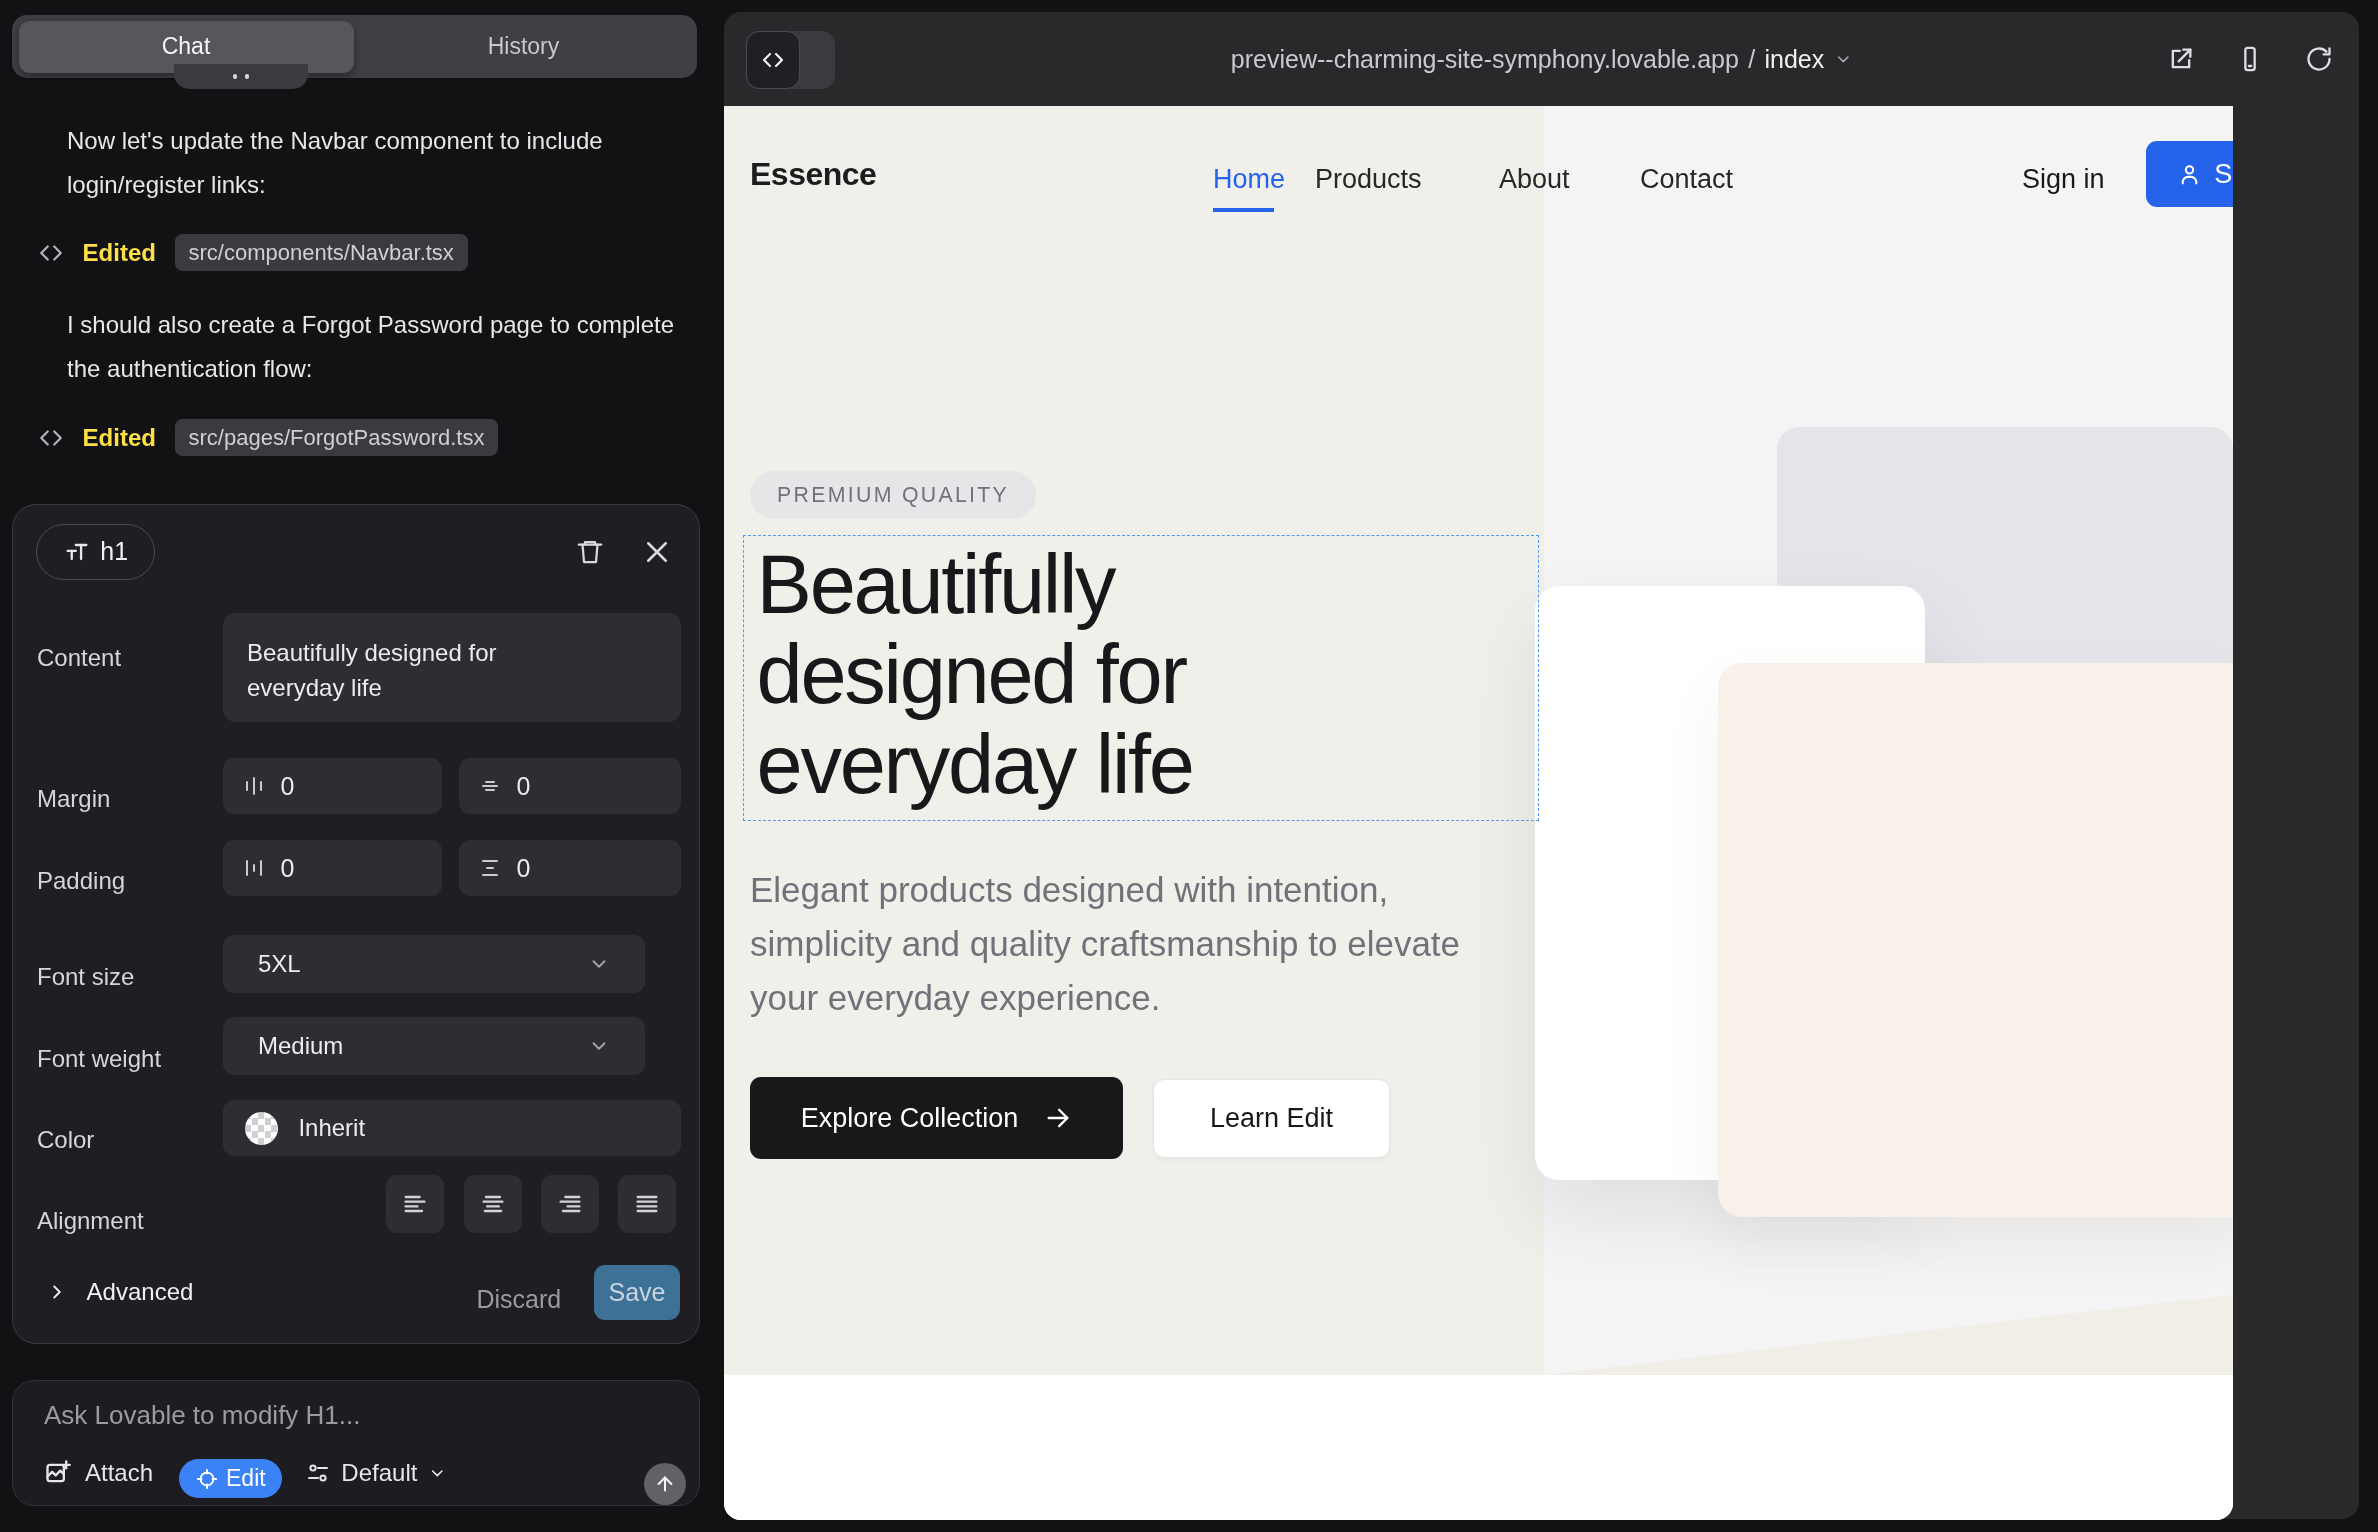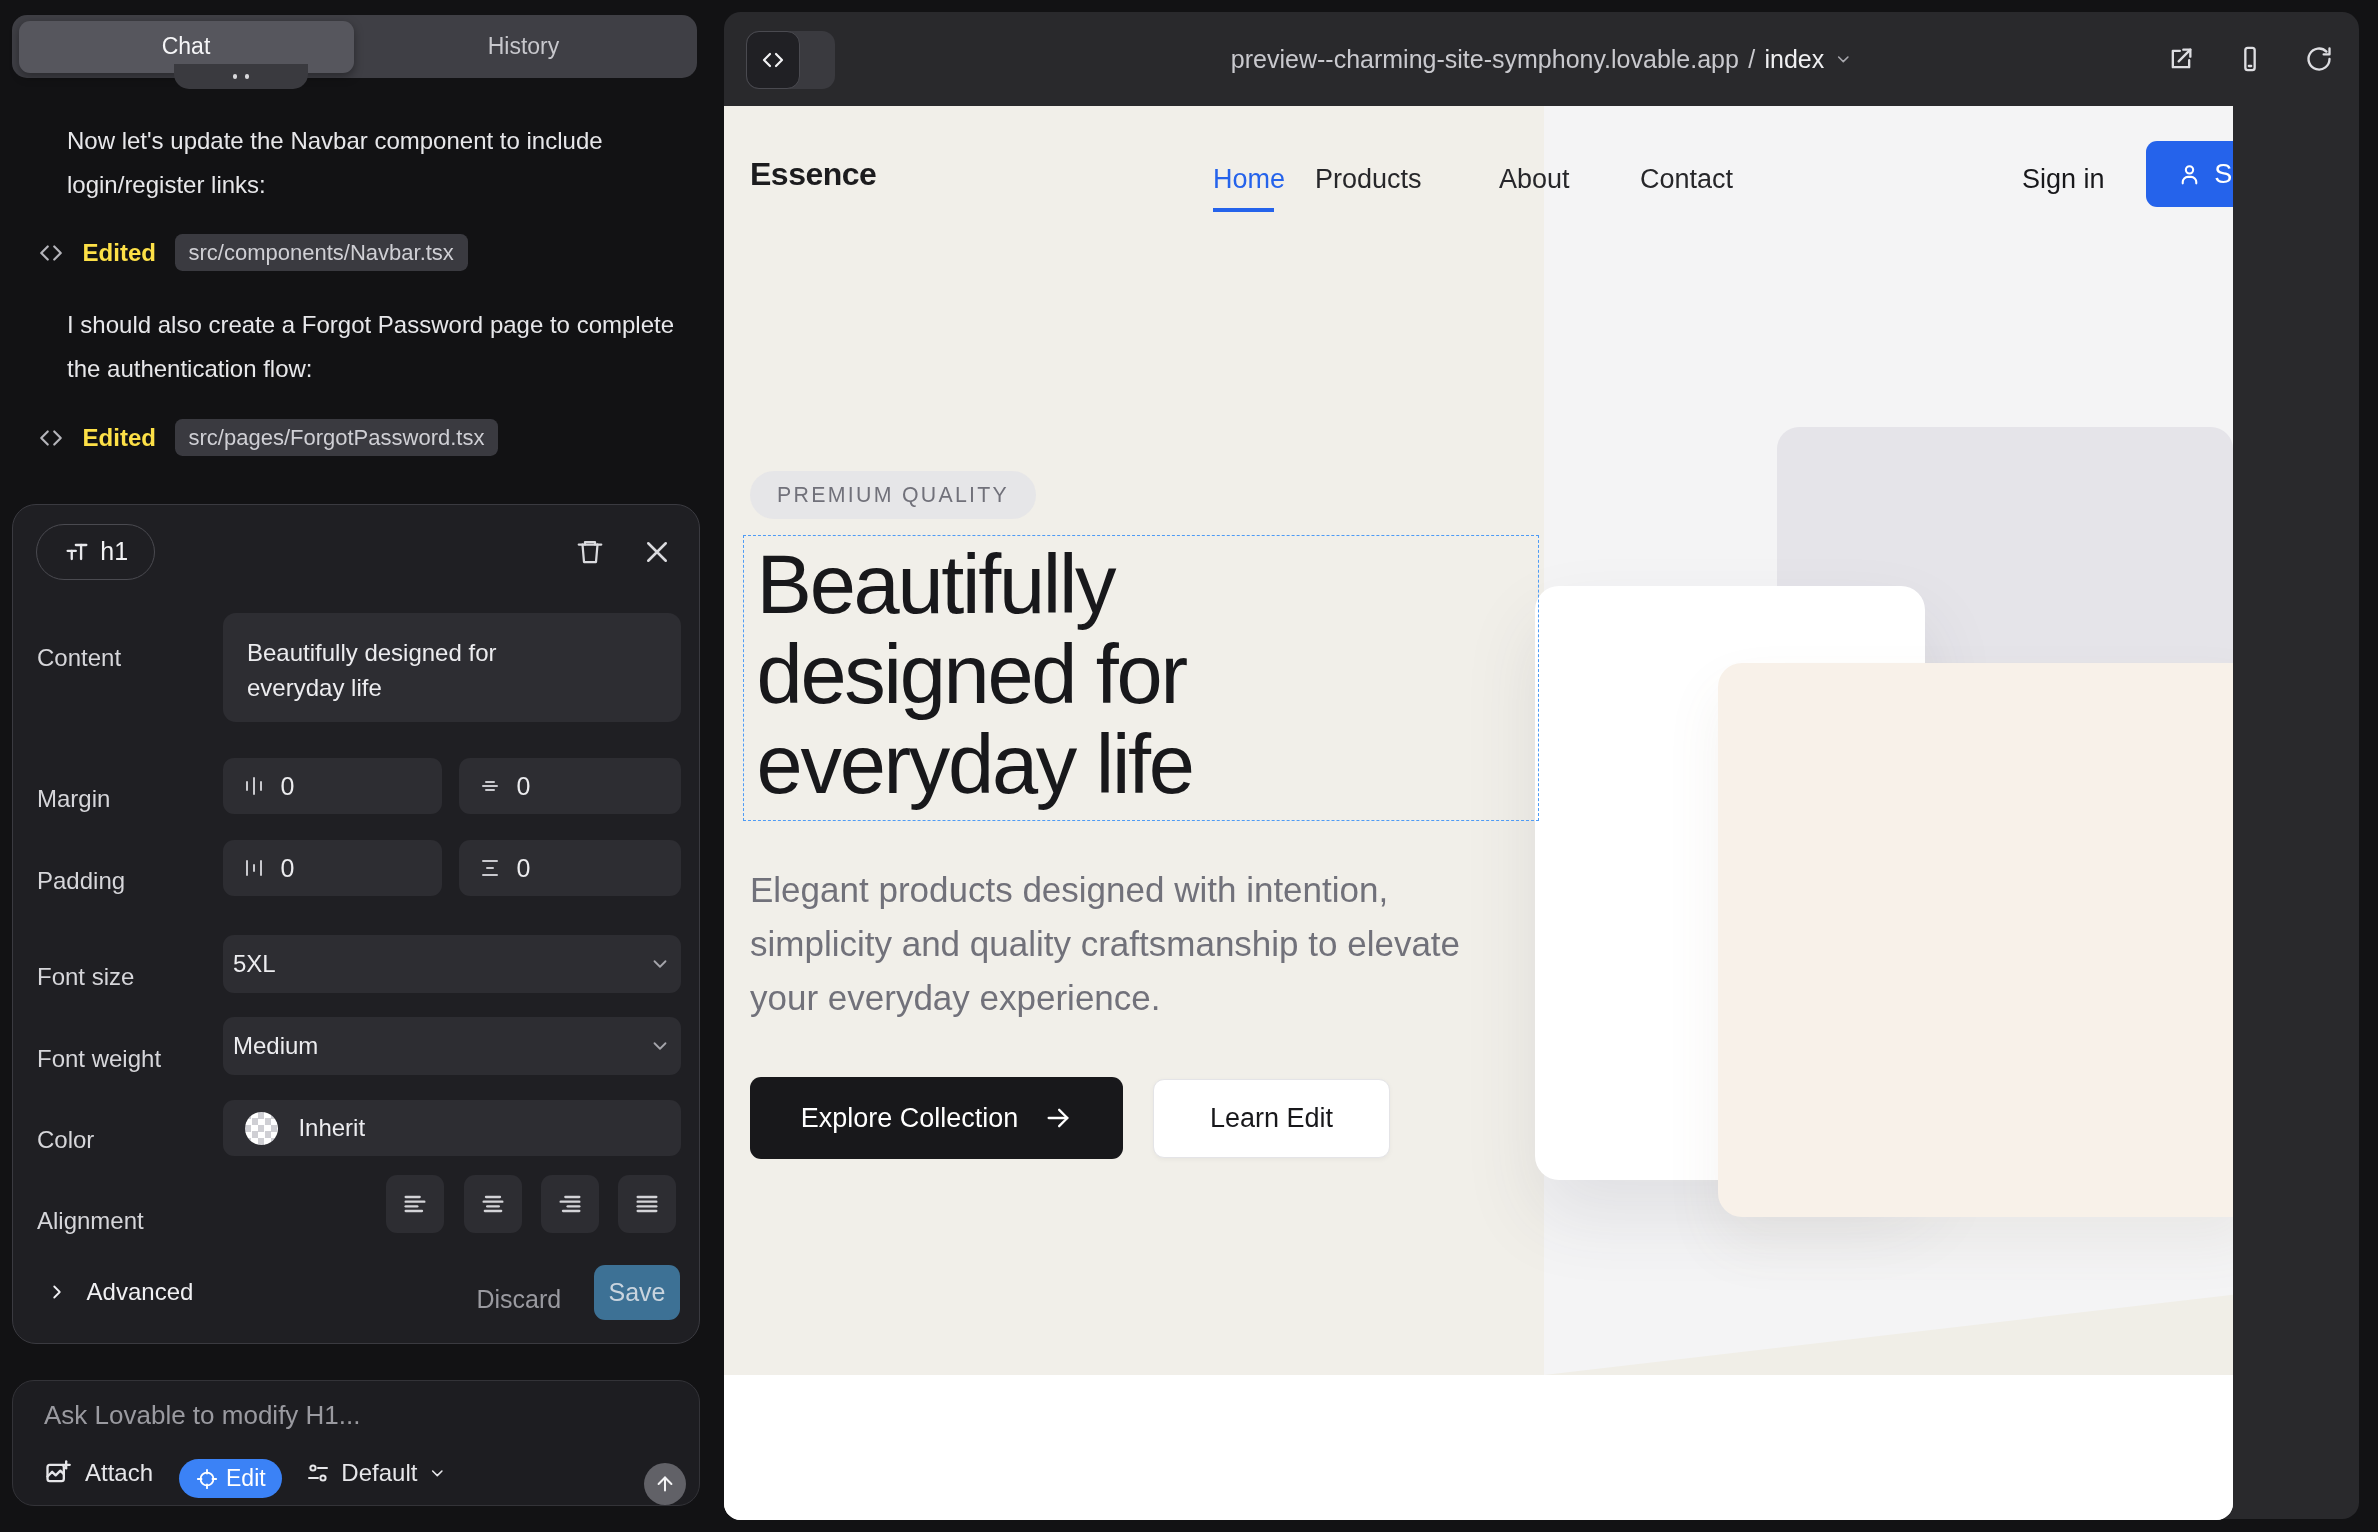--- a/index.html
+++ b/index.html
@@ -39,21 +39,21 @@
             display:flex;align-items:center;justify-content:center;gap:9.3px;color:#E8E8EB;}
   .tag-chip .tag{font-size:25px;color:#F2F2F4;}
   .icon-btn{width:30px;height:30px;color:#DADADE;cursor:pointer;}
   .trash-pos{left:562px;top:32px;} .close-pos{left:629px;top:32px;}
   .fld-label{left:24px;font-size:24px;color:#D6D6DA;}
   .field{background:var(--field_bg);border-radius:11px;display:flex;align-items:center;color:#ECECEF;}
   .editor-card textarea{position:absolute;left:210px;top:108px;width:458px;height:109px;background:var(--field_bg);
       border:none;border-radius:13px;padding:22px 111px 22px 24px;font-size:24px;line-height:35px;color:#ECECEF;resize:none;outline:none;}
   .num-field{height:56px;gap:15px;padding:0 18.6px;font-size:25px;}
   .num-field .nicon{color:#C9C9CE;}
-  .select-field{left:210px;width:458px;height:58px;padding:0 10px;font-size:24px;justify-content:space-between;cursor:pointer;}
+  .select-field{left:210px;width:422px;height:58px;padding:0 35px;font-size:24px;justify-content:space-between;cursor:pointer;}
   .select-field .chev{color:#A5A5AB;}
   .color-field{left:210px;width:458px;height:56px;padding:0 22px;gap:20.4px;font-size:24px;}
   .swatch{width:33px;height:33px;border-radius:50%;
           background:repeating-conic-gradient(#ffffff 0 90deg,#cfcfd4 0 180deg) 0 0/13px 13px;}
   .align-btn{width:58px;height:58px;border-radius:11px;background:var(--field_bg);display:flex;align-items:center;
              justify-content:center;color:#D4D4D8;cursor:pointer;top:670px;}
   .footer-adv{left:33px;top:773px;display:flex;align-items:center;gap:18.6px;color:#F0F0F3;font-size:24px;cursor:pointer;}
   .discard-btn{left:456px;top:773px;font-size:25px;color:#9A9AA0;cursor:pointer;padding:7.4px;}
   .save-btn{left:581px;top:760px;width:86px;height:55px;border-radius:11px;background:var(--save_teal);
             display:flex;align-items:center;justify-content:center;font-size:25px;color:#C9D4DE;cursor:pointer;}

